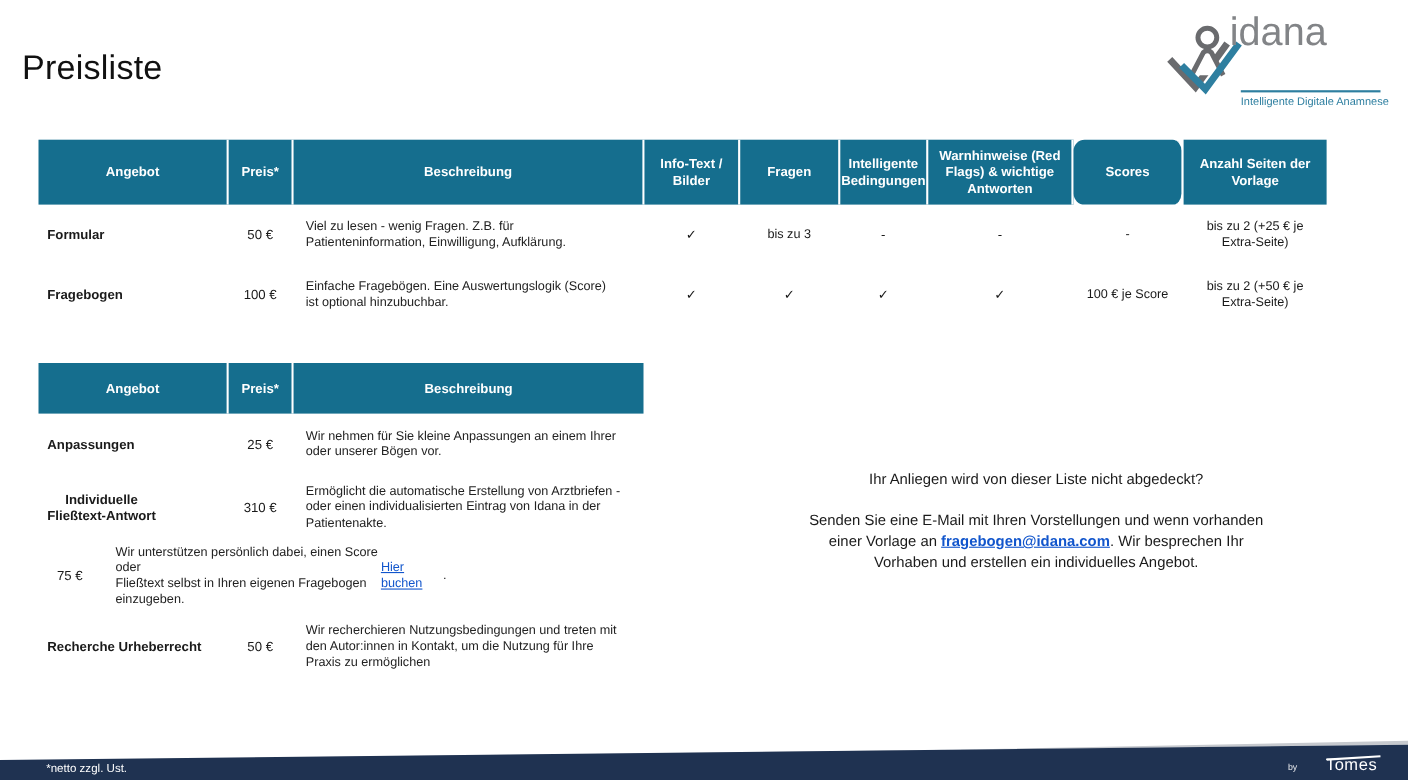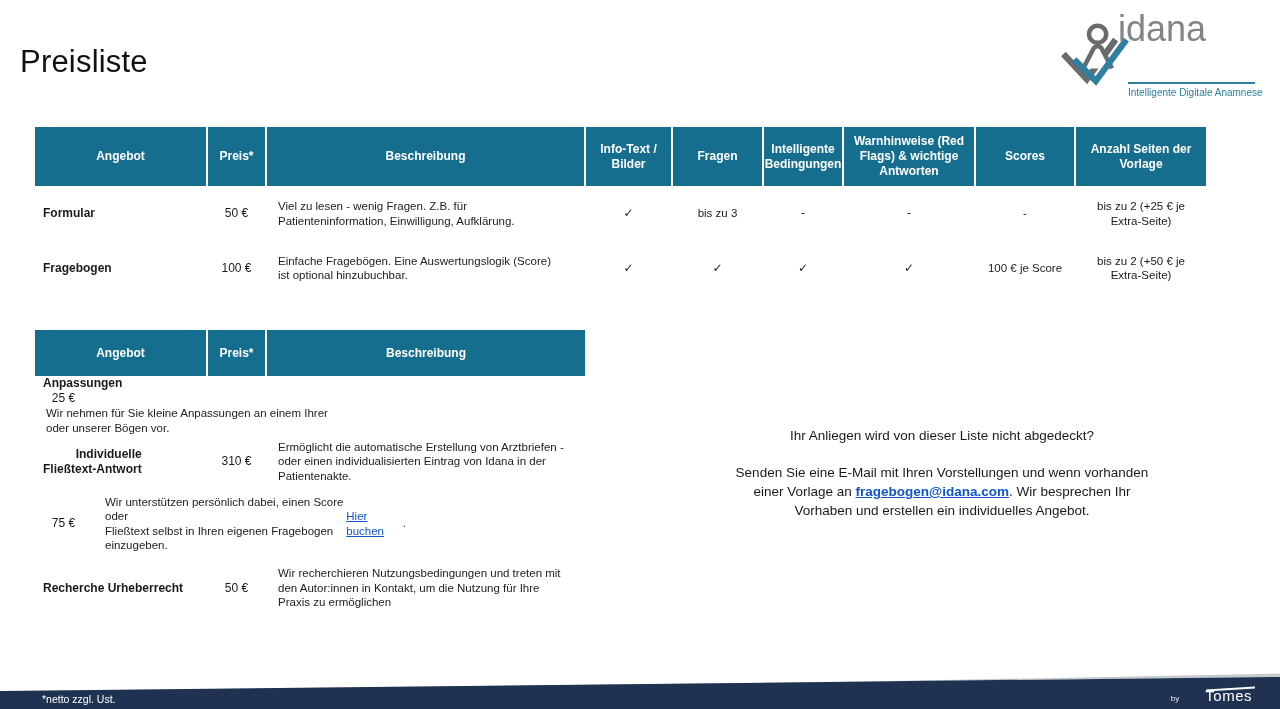--- a/index.html
+++ b/index.html
@@ -30,35 +30,35 @@
     display:flex; align-items:center; justify-content:center; text-align:center;
     border-right:2px solid #ffffff; padding:0 4px; white-space:pre-line;
   }
   .hcell:last-child { border-right:none; }
   .bcell {
     display:flex; align-items:center; justify-content:center; text-align:center;
     font-size:12px; line-height:15px; border-right:2px solid transparent;
     white-space:pre-line; color:#1a1a1a;
   }
   .bcell:last-child { border-right:none; }
-  .cell-angebot { justify-content:flex-start; text-align:right; font-weight:bold; padding-left:8px; }
+  .cell-angebot { justify-content:flex-start; text-align:center; font-weight:bold; padding-left:8px; }
   .cell-besch { justify-content:flex-start; text-align:left; padding-left:11px; padding-right:6px; font-size:11.5px; line-height:14.5px; color:#222; }
   .cell-small { font-size:11.5px; line-height:14.5px; }
 
   
   .w-angebot { width:173px; } .w-preis { width:59px; } .w-besch { width:319px; }
   .w-info { width:87px; } .w-fragen { width:91px; } .w-beding { width:80px; }
-  .w-warn { width:132px; } .w-scores { width:100px; } .w-seiten { width:130px; }
+  .w-warn { width:132px; } .w-scores { width:100px;border-radius:10px; } .w-seiten { width:130px; }
   
   .w2-besch { width:318px; }
 
   .t1-header { height:59px; }
   .t1-r0 { height:55px; } .t1-r1 { height:54px; }
   .t2-header { height:46px; }
-  .t2-r0 { height:56px;flex-direction:column; } .t2-r1 { height:59px; } .t2-r2 { height:65px; } .t2-r3 { height:64px; }
+  .t2-r0 { height:56px; } .t2-r1 { height:59px; } .t2-r2 { height:65px; } .t2-r3 { height:64px; }
 
   a.doc-link, .doc-link { color:#1155cc; text-decoration:underline; cursor:pointer; }
   .email-link { font-weight:bold; }
 
   
   .contact { position:absolute; left:686px; top:426px; width:512px; text-align:center; font-size:13.5px; line-height:19px; color:#1a1a1a; }
   .contact-headline { margin-bottom:18px; }
   .contact-body { white-space:pre-line; }
 
   

